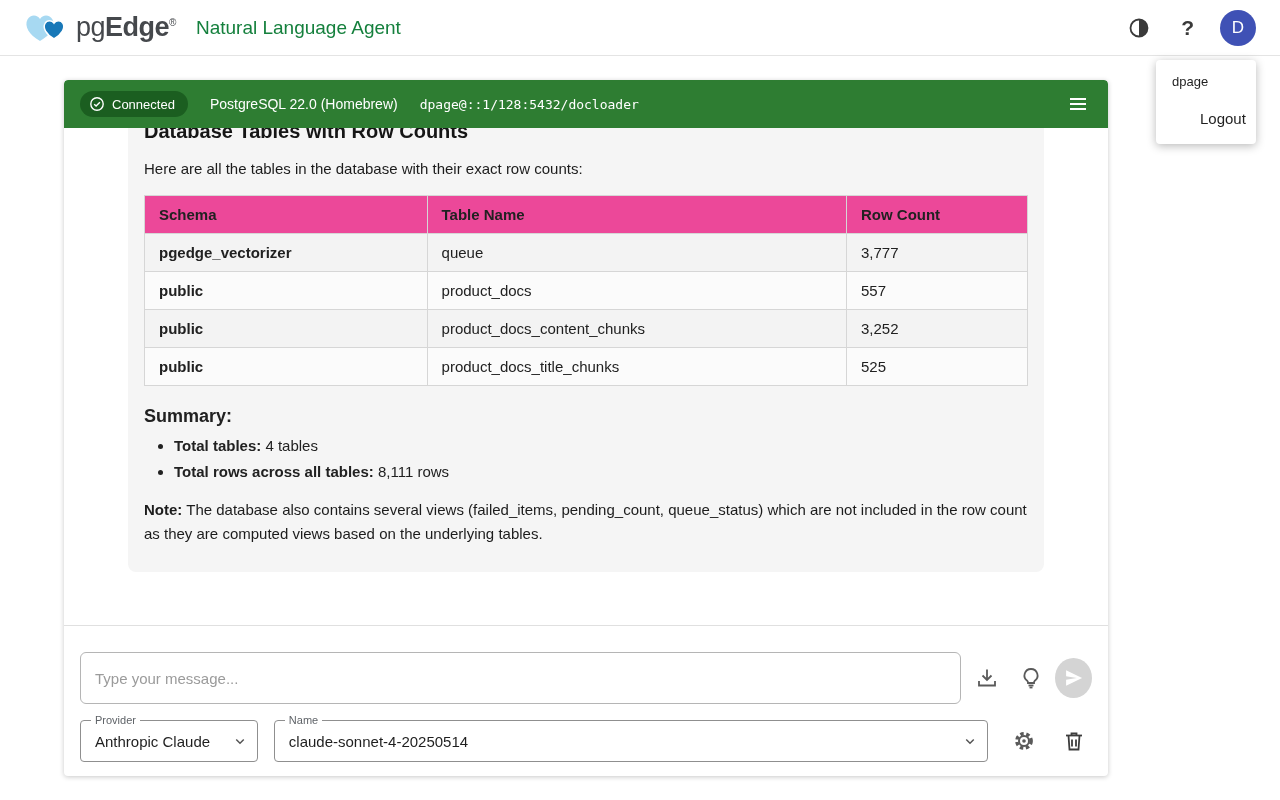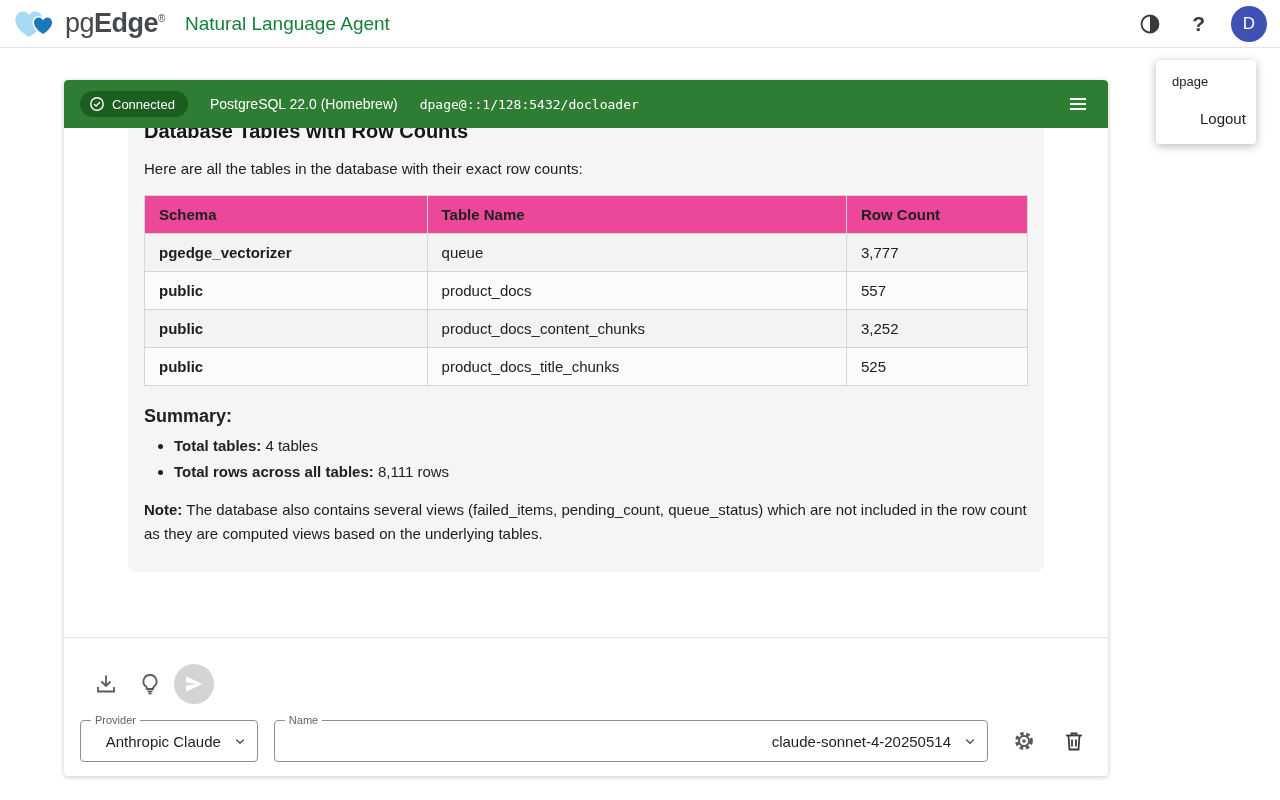--- a/index.html
+++ b/index.html
@@ -4,23 +4,23 @@
 <style>
   * { box-sizing: border-box; }
   html,body { margin:0; padding:0; }
   body {
     width:1280px; height:800px; overflow:hidden; position:relative;
     background:#ffffff; font-family:"Liberation Sans", sans-serif; color:#212121;
   }
 
   
   .app-header {
-    position:absolute; top:0; left:0; width:1280px; height:48px;
+    position:absolute; top:0; left:0; width:1280px; height:56px;
     background:#fff; border-bottom:1px solid #e4e4e4;
-    display:flex; align-items:center; padding:0 13px;
+    display:flex; align-items:center; padding:0 24px;
   }
   .brand { display:flex; align-items:center; gap:6px; }
   .wordmark { font-size:27px; letter-spacing:-0.5px; color:#45484c; }
   .wordmark .pg { font-weight:500; }
   .wordmark .edge { font-weight:700; }
   .wordmark .reg { font-size:10px; vertical-align:super; font-weight:400; }
   .app-title { margin-left:20px; font-size:19px; font-weight:400; color:#15803d; }
   .header-actions { margin-left:auto; display:flex; align-items:center; gap:22px; }
   .icon-plain { background:none; border:none; padding:4px; cursor:pointer; display:flex; align-items:center; justify-content:center; }
   .help-glyph { font-size:21px; font-weight:700; color:#3a3a3a; font-family:"Liberation Sans", sans-serif; }
@@ -109,21 +109,21 @@
 
   .composer-row2 { display:flex; align-items:center; margin-top:16px; }
   .select-box {
     position:relative; height:42px; border:1px solid #8f8f8f; border-radius:4px;
     background:#fff; display:flex; align-items:center; cursor:pointer;
   }
   .select-box .float-label {
     position:absolute; top:-7px; left:10px; background:#fff; padding:0 4px;
     font-size:11px; color:#5f6368;
   }
-  .select-box .select-value { padding:0 10px 0 14px; font-size:15px; color:#1f1f1f; flex:1; white-space:nowrap; overflow:hidden;text-align:right; }
+  .select-box .select-value { padding:0 10px 0 14px; font-size:15px; color:#1f1f1f; flex:1; white-space:nowrap; overflow:hidden; }
   .provider-box { width:200px; }
   .model-box { width:804px; margin-left:16px; }
   .caret { margin-right:8px; flex:0 0 auto; }
 </style>
 </head>
 <body>
 
 <header class="app-header">
   <div class="brand">
     <svg width="46" height="36" viewBox="0 0 46 36">
@@ -223,20 +223,21 @@
         <li><b class="inline-bold">Total tables:</b><span> 4 tables</span></li>
         <li><b class="inline-bold">Total rows across all tables:</b><span> 8,111 rows</span></li>
       </ul>
 
       <p class="note-para"><b class="inline-bold">Note:</b><span> The database also contains several views (failed_items, pending_count, queue_status) which are not included in the row count as they are computed views based on the underlying tables.</span></p>
     </div>
   </div>
 
   <div class="composer">
     <div class="composer-row1">
+      <input class="message-input" type="text" placeholder="Type your message..." style="">
       <button class="icon-btn">
         <svg width="24" height="24" viewBox="0 0 24 24" fill="none" stroke="#5a5a5a" stroke-width="1.8">
           <path d="M12 3.5v10"></path>
           <path d="M7.5 9.5l4.5 4.5 4.5-4.5"></path>
           <path d="M4 15v4.5h16V15"></path>
         </svg>
       </button>
       <button class="icon-btn">
         <svg width="24" height="24" viewBox="0 0 24 24" fill="none" stroke="#5a5a5a" stroke-width="1.8">
           <path d="M12 3a6.5 6.5 0 0 1 3.8 11.8c-.8.6-.8 1.2-.8 2.2h-6c0-1 0-1.6-.8-2.2A6.5 6.5 0 0 1 12 3z"></path>

